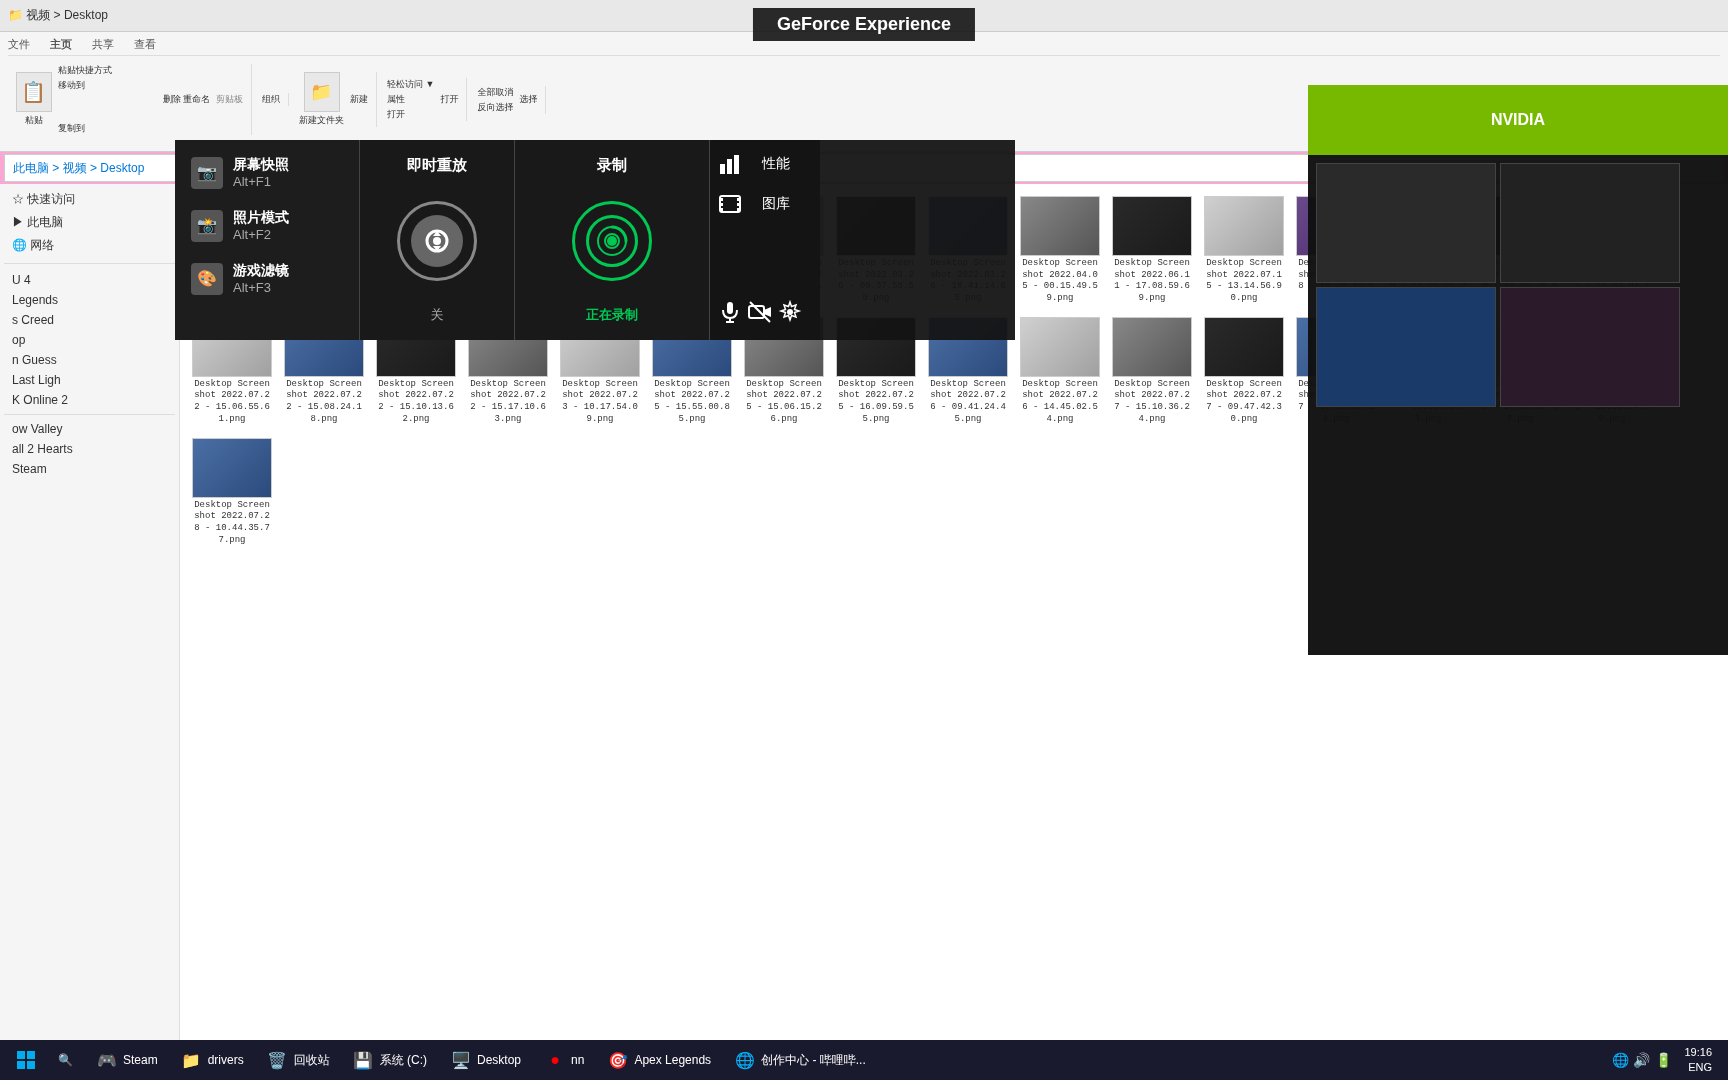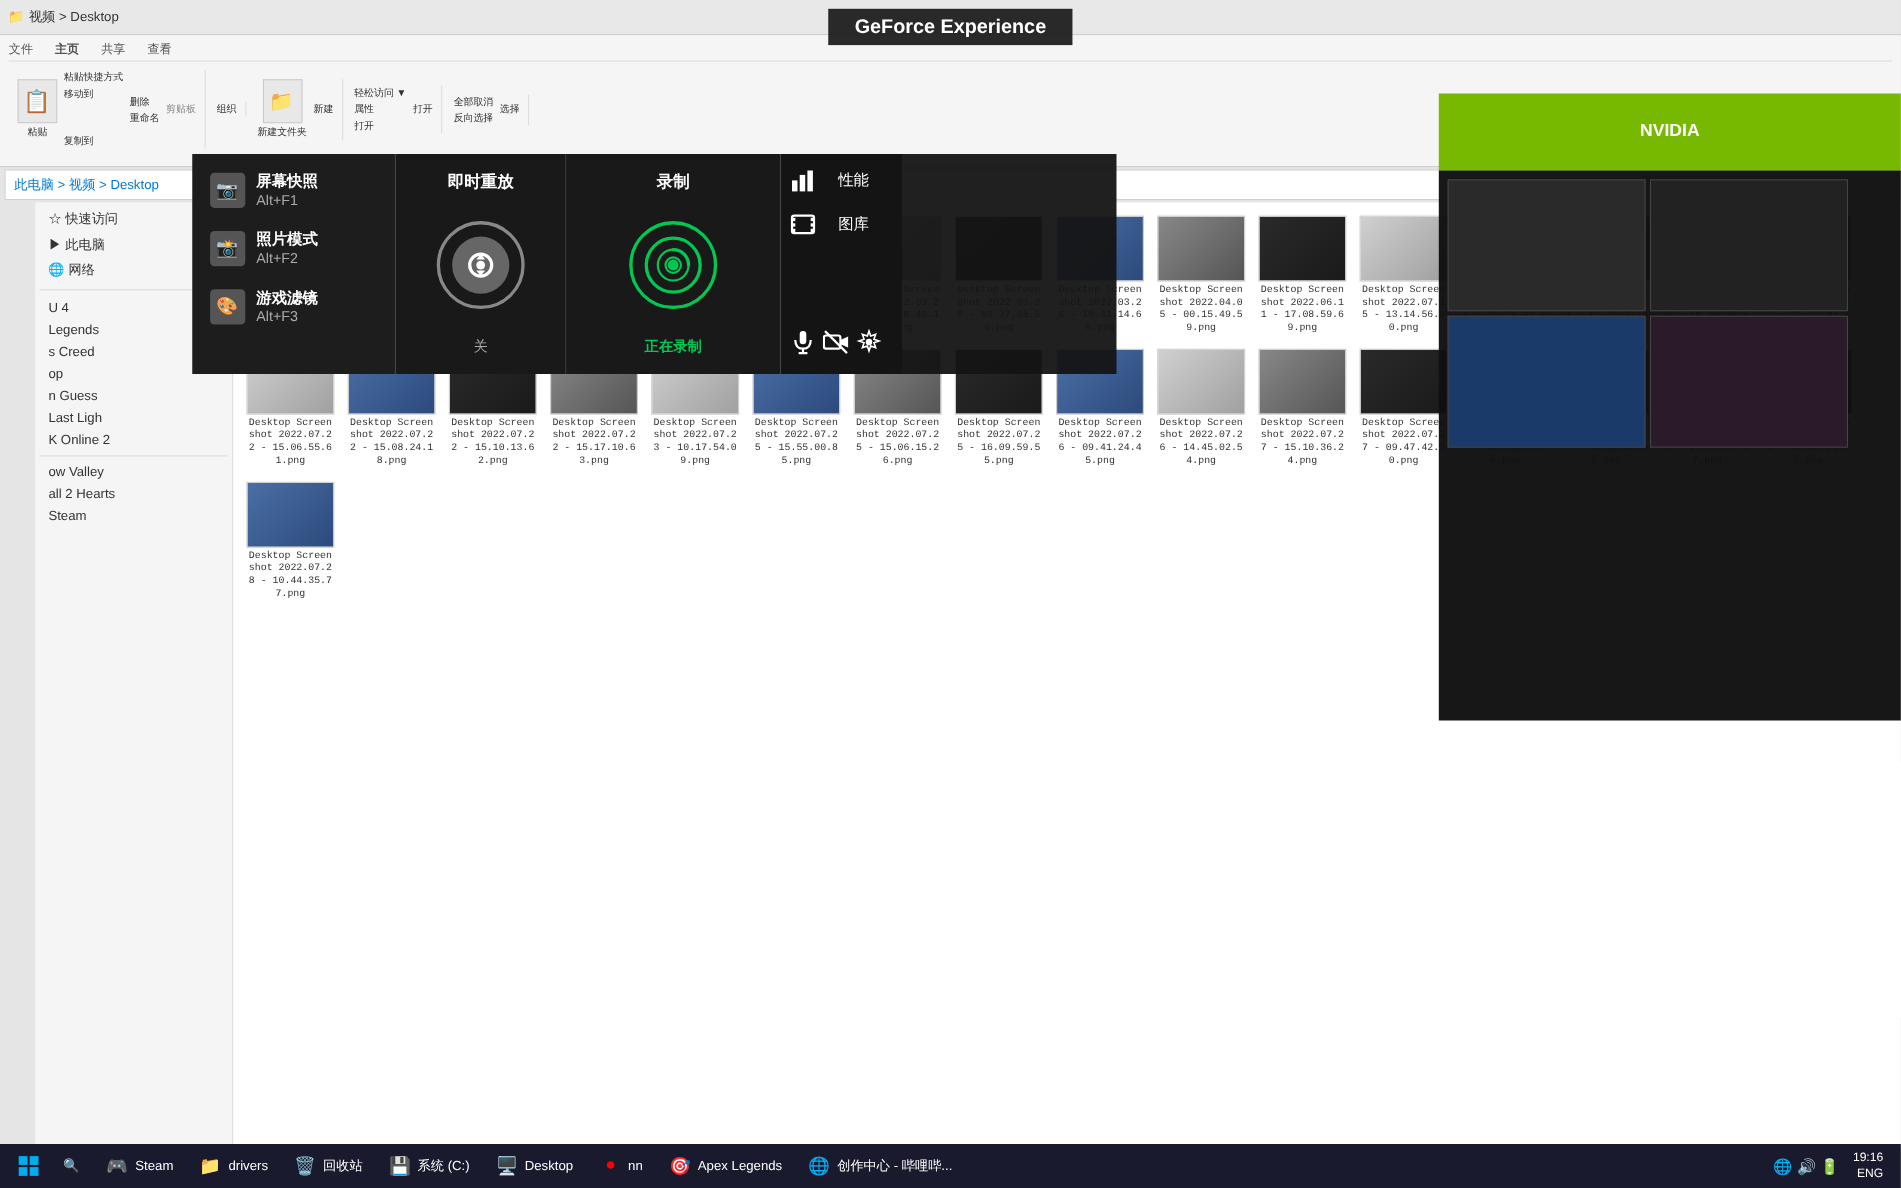--- a/index.html
+++ b/index.html
@@ -11,21 +11,21 @@
       overflow: hidden;
       position: relative;
     }
 
     
     .file-explorer {
       position: absolute;
       top: 0; left: 0;
       width: 1728px;
       height: 1040px;
-      background: #e5e5e5;
+      background: #f9a8d4;
     }
 
     .explorer-titlebar {
       background: #e8e8e8;
       height: 32px;
       display: flex;
       align-items: center;
       padding: 0 8px;
       border-bottom: 1px solid #ccc;
     }
@@ -67,21 +67,20 @@
       align-items: center;
       padding: 0 8px;
       font-size: 12px;
       color: #333;
       margin: 2px 4px;
     }
 
     .explorer-body {
       display: flex;
       height: calc(1040px - 32px - 120px - 28px);
-      margin-left: 32px;
     }
 
     .sidebar {
       width: 180px;
       background: #f5f5f5;
       border-right: 1px solid #ddd;
       padding: 4px;
       font-size: 12px;
       overflow: hidden;
     }
@@ -445,21 +444,21 @@
       <div class="ribbon-group">
         <div style="display:flex; flex-direction:column; align-items:center; gap:2px;">
           <div style="width:36px;height:40px;background:#e8e8e8;border:1px solid #ccc;display:flex;align-items:center;justify-content:center;font-size:20px;cursor:pointer;">📋</div>
           <span style="font-size:9px;">粘贴</span>
         </div>
         <div style="display:flex; flex-direction:column; gap:2px;">
           <span style="font-size:9px;cursor:pointer;">粘贴快捷方式</span>
           <span style="font-size:9px;cursor:pointer;">移动到</span>
           <span style="font-size:9px;cursor:pointer;margin-top:28px;">复制到</span>
         </div>
-        <div style="display:flex; flex-direction:column; gap:2px;">
+        <div style="display:flex; flex-direction:row; gap:2px;margin-left:45px;">
           <span style="font-size:9px;cursor:pointer;">删除</span>
           <span style="font-size:9px;cursor:pointer;">重命名</span>
         </div>
         <div style="font-size:9px;color:#888;">剪贴板</div>
       </div>
 
       <div class="ribbon-group">
         <span style="font-size:9px;">组织</span>
       </div>
 

